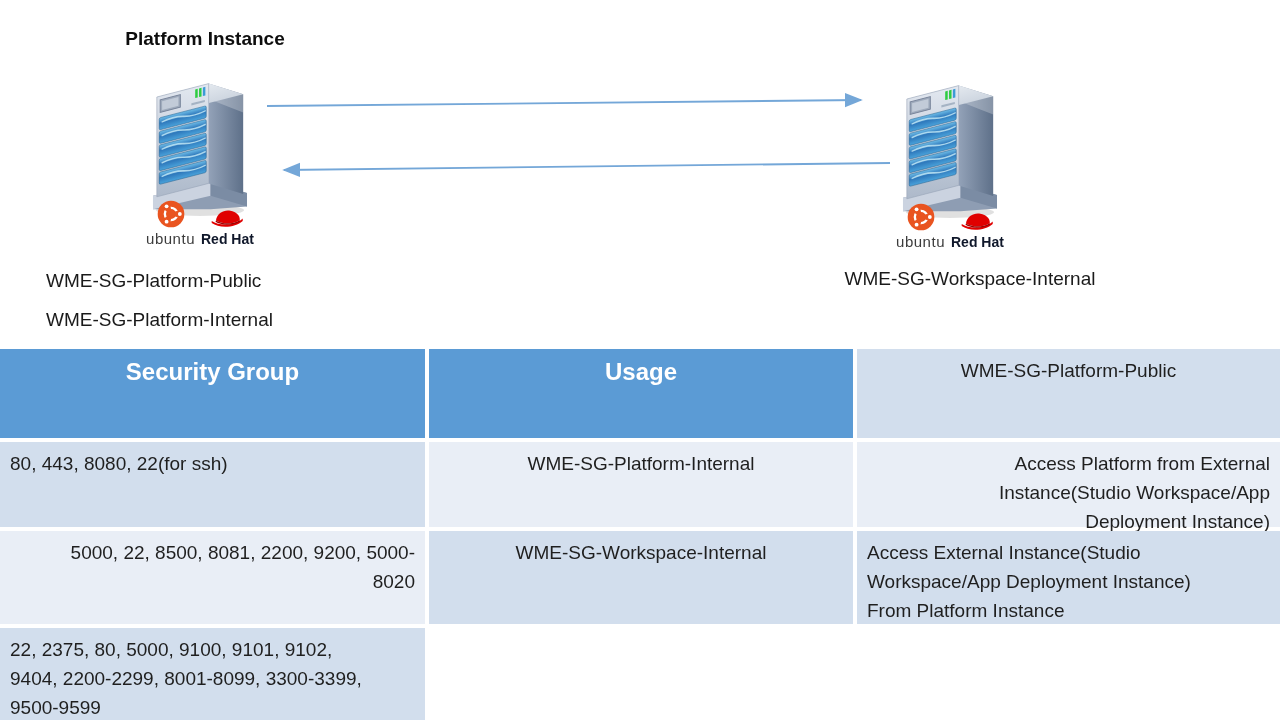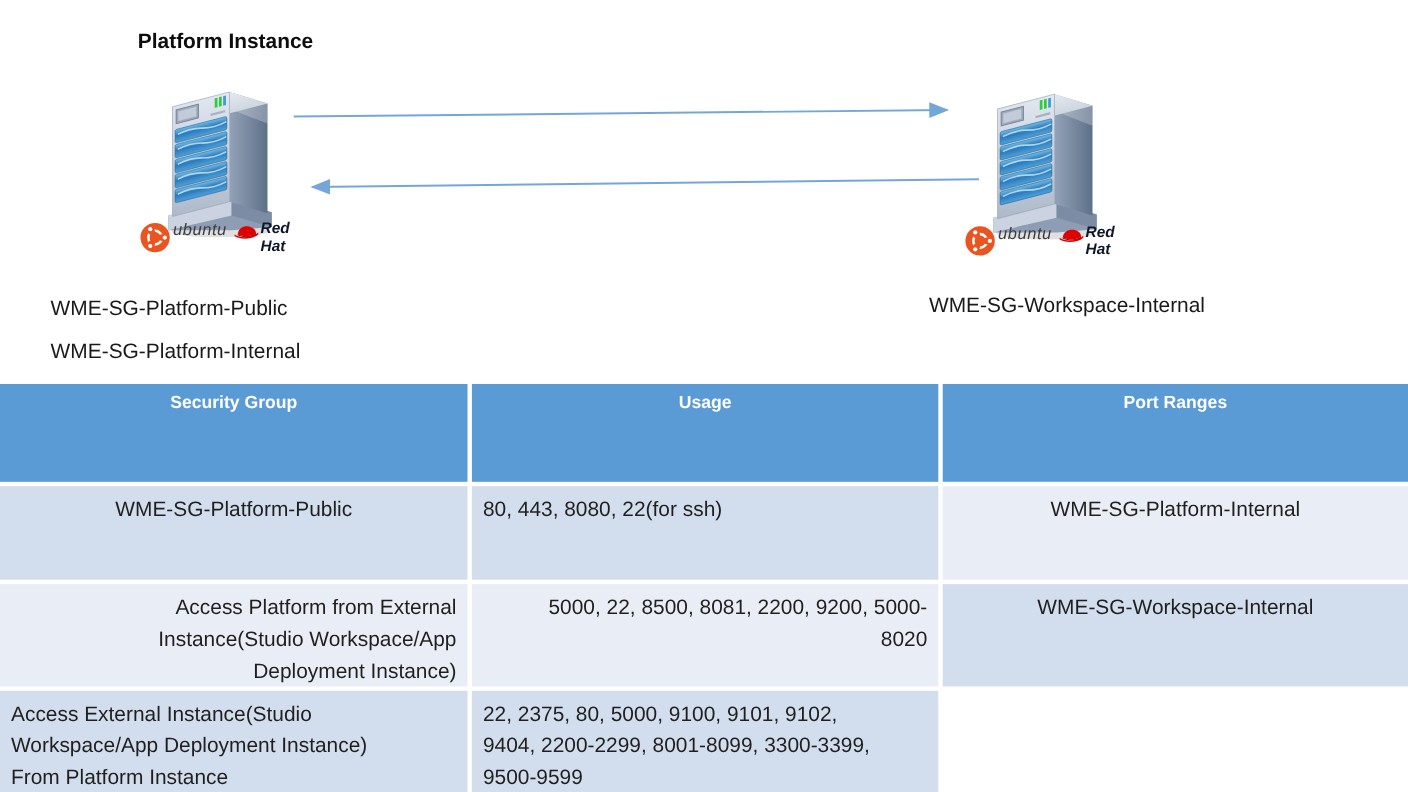--- a/index.html
+++ b/index.html
@@ -7,30 +7,30 @@
          font-family:"Liberation Sans",sans-serif;color:#1f1f1f;}
   .abs{position:absolute;}
 
   
   .inst-title{font-weight:bold;font-size:19px;line-height:29px;text-align:center;color:#0d0d0d;}
   .sg-label{font-size:19px;line-height:39px;color:#1a1a1a;}
   .sg-label-center{font-size:19px;text-align:center;color:#1a1a1a;}
 
   
   .os-row{display:flex;align-items:flex-end;gap:6px;justify-content:center;}
-  .os-stack{display:flex;gap:1px;font-style:italic;}
+  .os-stack{display:flex;flex-direction:column;align-items:center;gap:1px;}
   .ubuntu-word{font-size:15px;color:#3c3c3c;letter-spacing:0.5px;}
   .redhat-word{font-size:14px;font-weight:bold;color:#0f172a;}
 
   
   .sg-table{position:absolute;left:0;right:0;top:349px;bottom:0;display:grid;
             grid-template-columns:425px 424px 1fr;
             grid-template-rows:89px 85px 93px 1fr;
             gap:4px;background:#ffffff;overflow:hidden;}
-  .th{background:#5B9BD5;color:#ffffff;font-weight:bold;font-size:16px;
+  .th{background:#5B9BD5;color:#ffffff;font-weight:bold;font-size:24px;
       text-align:center;padding-top:9px;}
   .td{font-size:19px;line-height:29px;padding:7px 10px 0 10px;white-space:pre-line;}
   .td.group{text-align:center;white-space:normal;}
   .r-odd{background:#D2DEED;}
   .r-even{background:#E9EEF6;text-align:right;}
 
   .arrows{position:absolute;left:0;top:0;pointer-events:none;}
   svg{display:block;}
 </style>
 </head>
@@ -166,21 +166,20 @@
         </svg>
       <span class="redhat-word">Red Hat</span>
     </div>
   </div>
 
   <div class="abs sg-label-center" style="left:720px;top:268px;width:500px;">WME-SG-Workspace-Internal</div>
 
   <div class="sg-table">
     <div class="th">Security Group</div>
     <div class="th">Usage</div>
-    <div class="th">Port Ranges</div>
 
     <div class="td group r-odd">WME-SG-Platform-Public</div>
     <div class="td r-odd">80, 443, 8080, 22(for ssh)</div>
 
     <div class="td group r-even">WME-SG-Platform-Internal</div>
     <div class="td r-even">Access Platform from External
 Instance(Studio Workspace/App
 Deployment Instance)</div>
     <div class="td r-even">5000, 22, 8500, 8081, 2200, 9200, 5000-
 8020</div>

